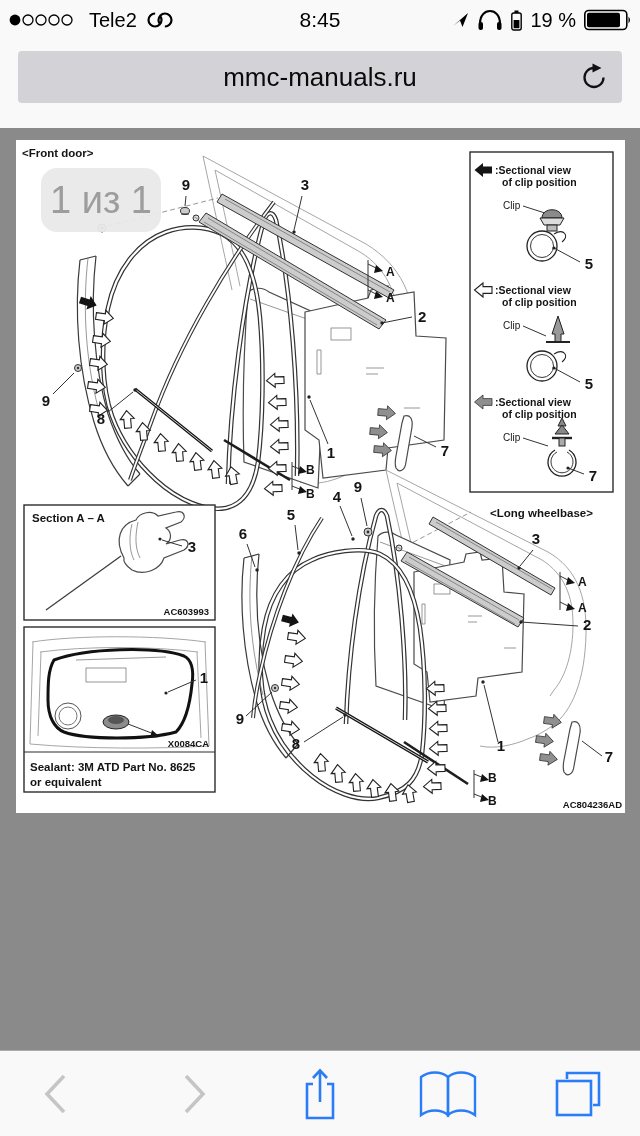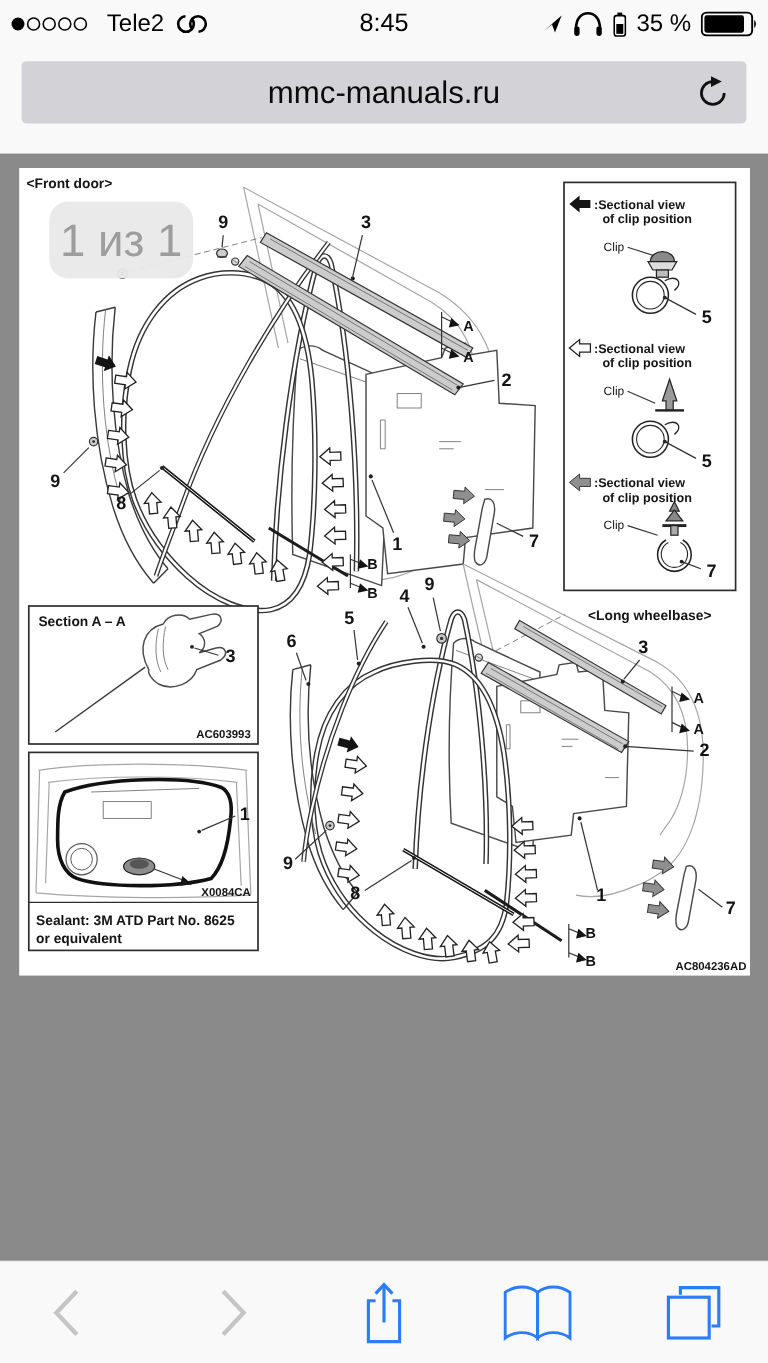--- a/index.html
+++ b/index.html
@@ -81,21 +81,21 @@
         <svg width="26" height="22" viewBox="0 0 26 22">
           <path d="M3,15 C3,6 8,2 13,2 C18,2 23,6 23,15" fill="none" stroke="#000" stroke-width="2.2"></path>
           <rect x="1.5" y="13" width="4.5" height="8" rx="2" fill="#000"></rect>
           <rect x="20" y="13" width="4.5" height="8" rx="2" fill="#000"></rect>
         </svg>
         <svg width="11" height="21" viewBox="0 0 11 21">
           <rect x="3.5" y="0.5" width="4" height="2.5" fill="#000"></rect>
           <rect x="0.8" y="3" width="9.4" height="17" rx="2" fill="none" stroke="#000" stroke-width="1.4"></rect>
           <rect x="2.6" y="10" width="5.8" height="8.2" fill="#000"></rect>
         </svg>
-        <span class="sb-text">35 %</span>
+        <span class="sb-text">19 %</span>
         <svg width="48" height="22" viewBox="0 0 48 22">
           <rect x="0.8" y="1.5" width="42" height="19" rx="4" fill="none" stroke="#000" stroke-width="1.6"></rect>
           <rect x="3" y="3.8" width="33" height="14.4" rx="2" fill="#000"></rect>
           <path d="M44.5,7.5 Q47.5,11 44.5,14.5 Z" fill="#000"></path>
         </svg>
       </div>
     </div>
     <div class="urlrow">
       <span class="urltext">mmc-manuals.ru</span>
       <svg class="reload" viewBox="0 0 28 28">

